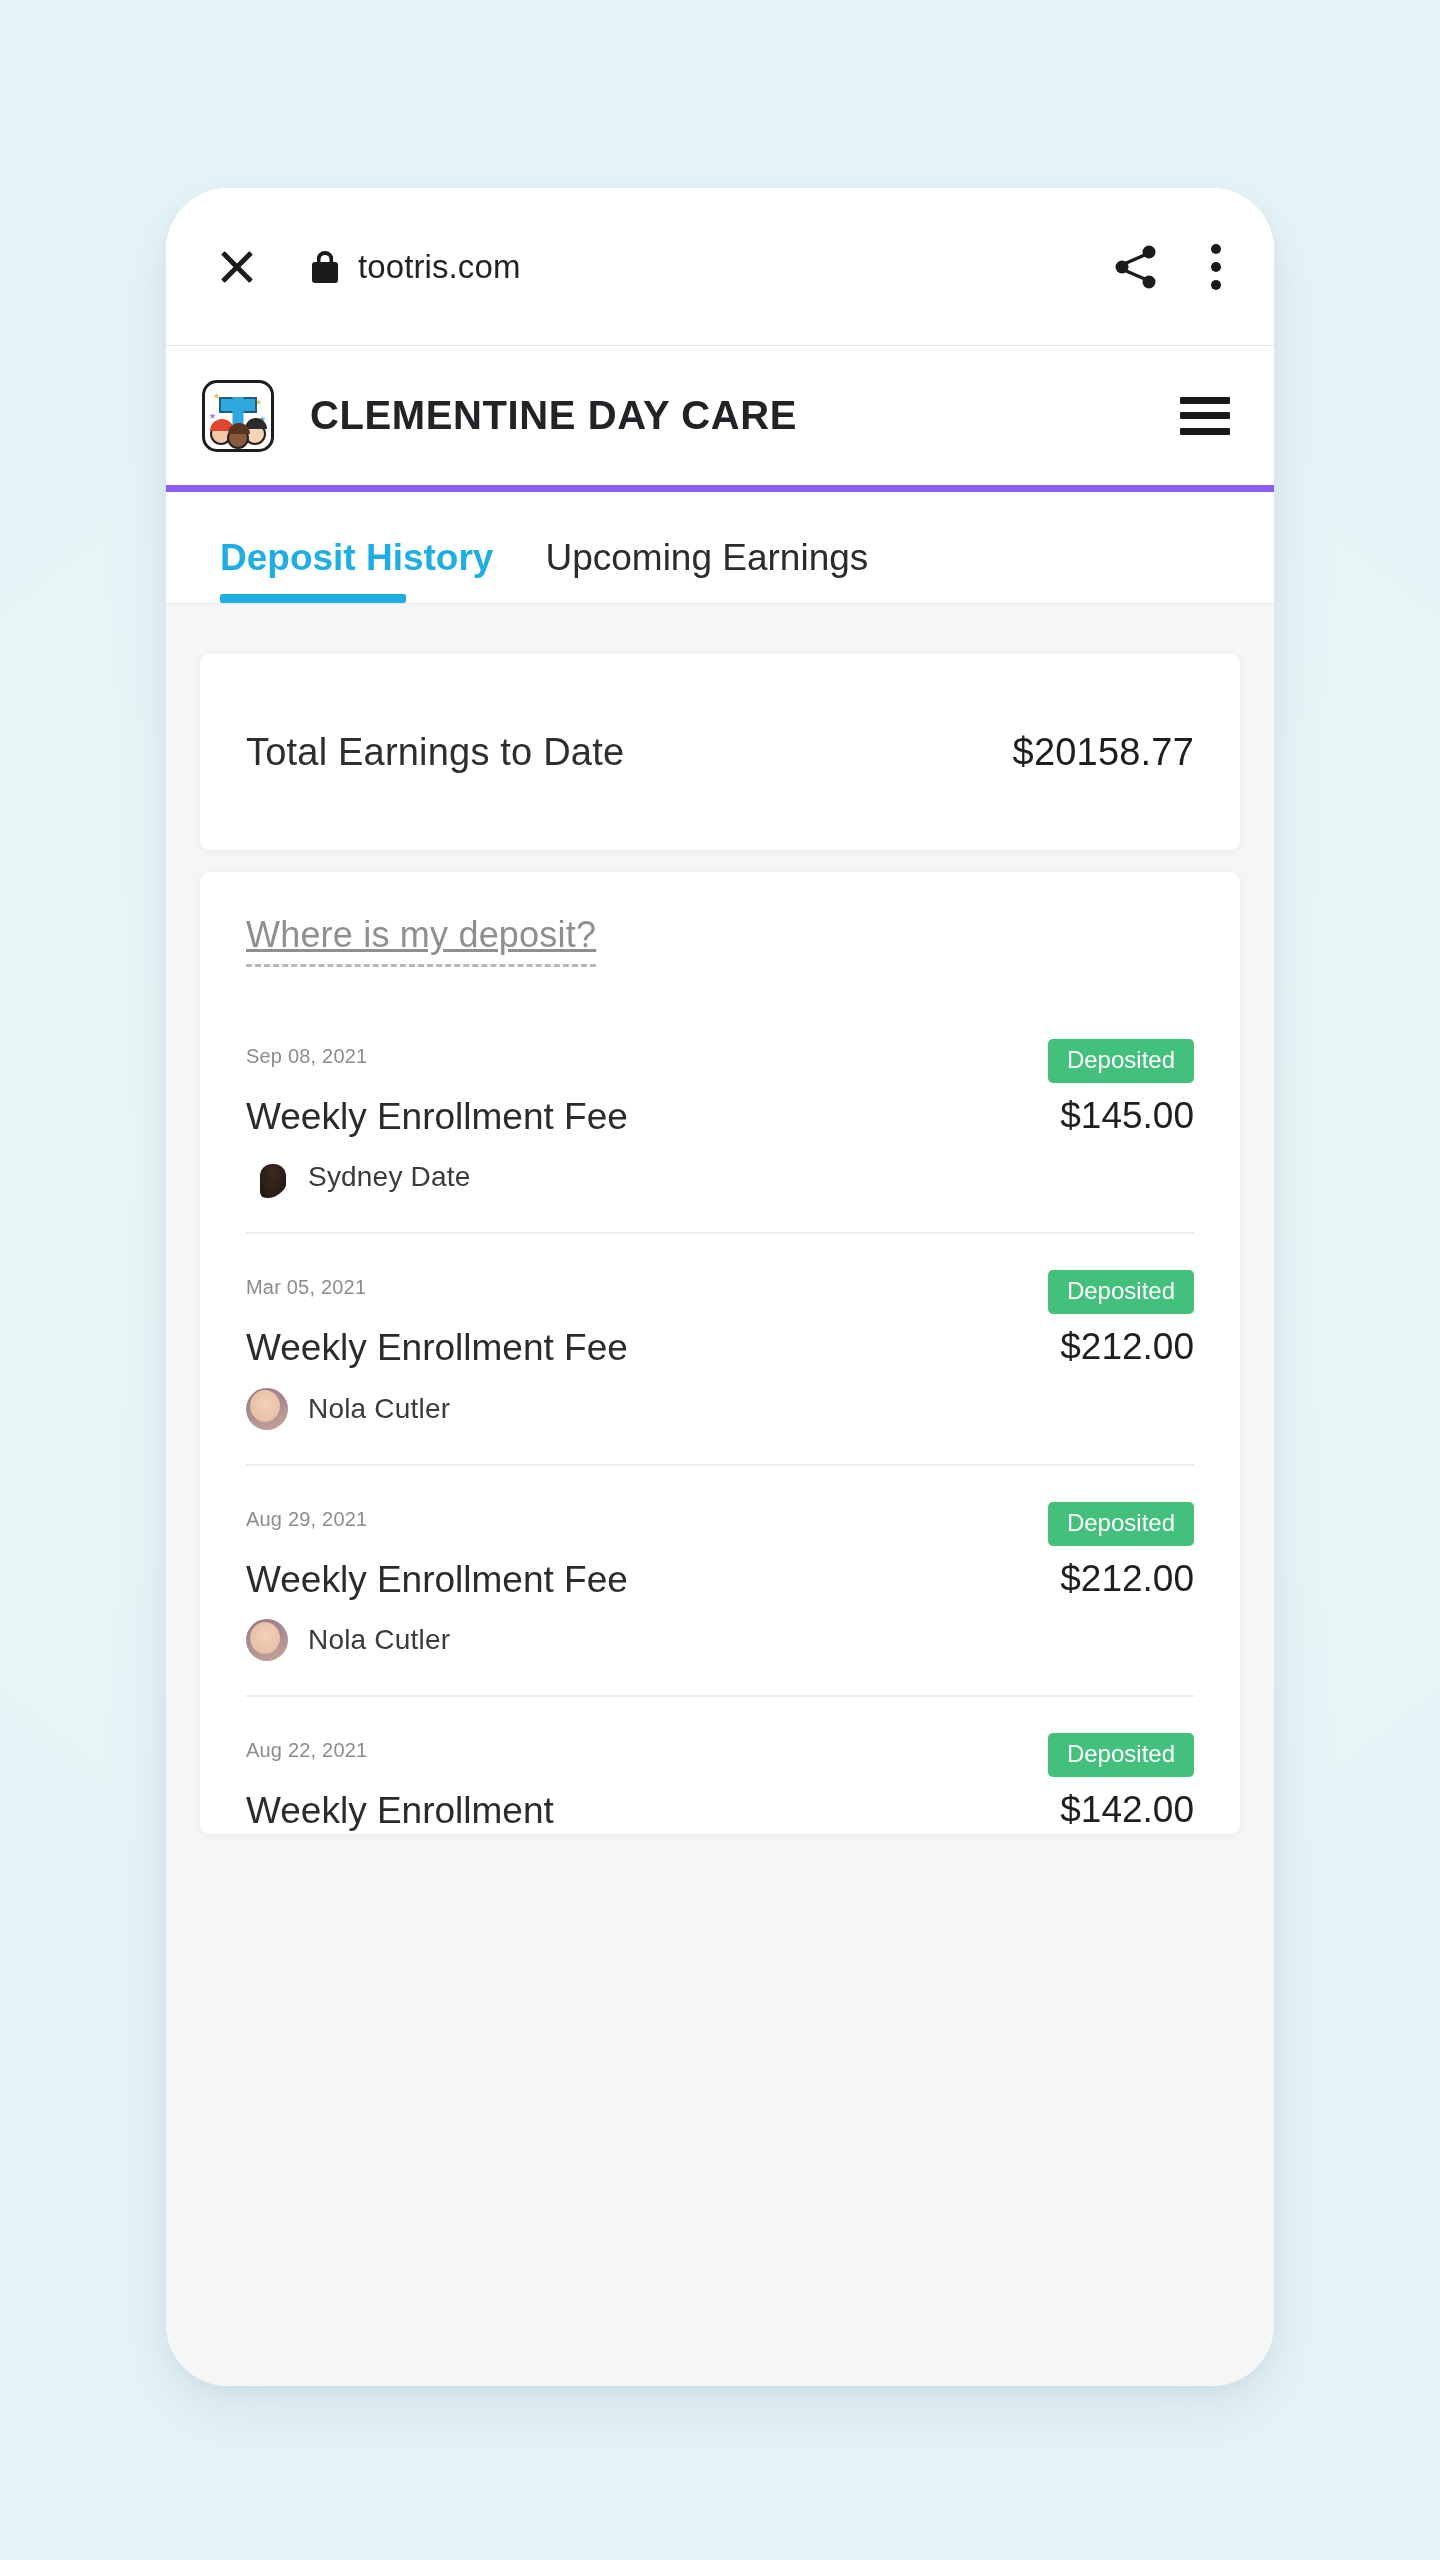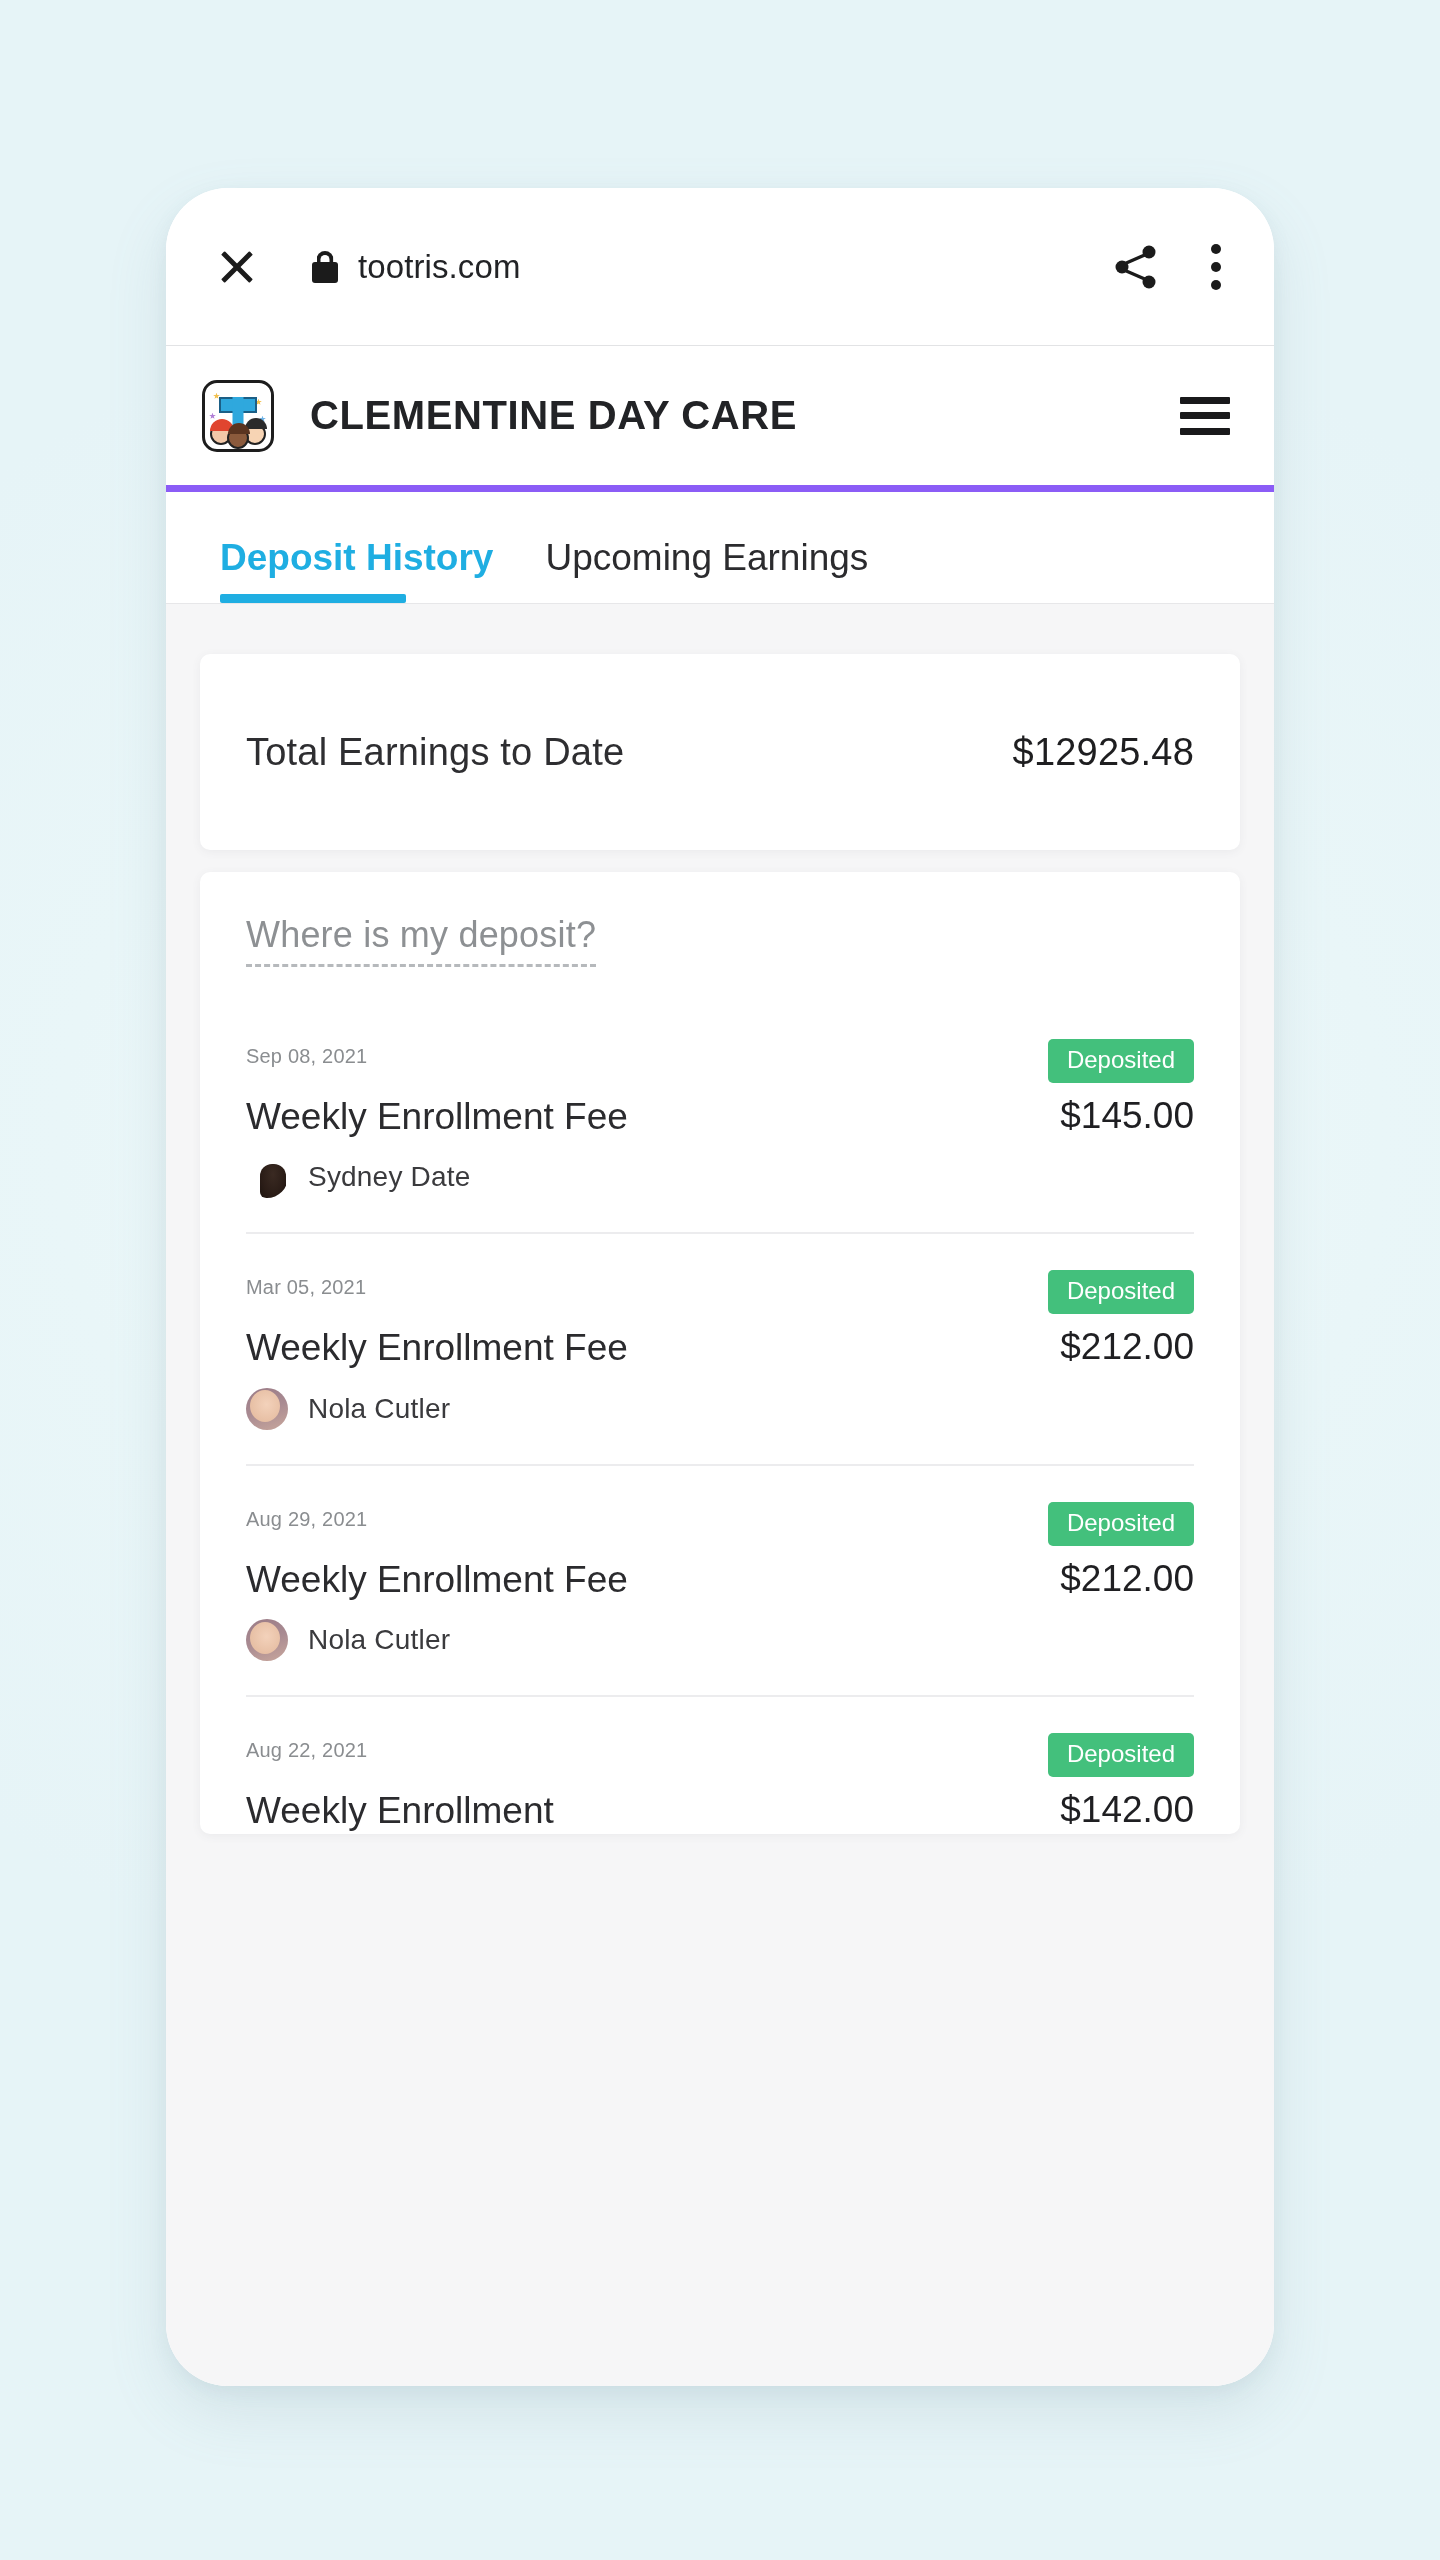--- a/index.html
+++ b/index.html
@@ -283,20 +283,21 @@
   }
   #where-deposit-link {
     display: inline-block;
     margin-left: 46px;
     font-size: 36px;
     color: #8d9093;
     letter-spacing: 0.2px;
     border-bottom: 3px dashed #b6b9bc;
     padding-bottom: 8px;
     cursor: pointer;
+    text-decoration: underline;
   }
 
   .deposit-list { margin-top: 36px; }
 
   .deposit-row {
     padding: 0 46px;
     position: relative;
   }
   .deposit-row + .deposit-row { }
   .deposit-row .divider {
@@ -442,21 +443,21 @@
 
   <div id="tab-bar">
     <div class="tab active">Deposit History</div>
     <div class="tab">Upcoming Earnings</div>
   </div>
 
   <div id="content">
 
     <div id="summary-card" class="card">
       <div id="summary-label">Total Earnings to Date</div>
-      <div id="summary-value">$12925.48</div>
+      <div id="summary-value">$20158.77</div>
     </div>
 
     <div id="deposits-card" class="card">
       <div id="where-deposit-link">Where is my deposit?</div>
 
       <div class="deposit-list">
 
         <div class="deposit-row">
           <div class="row-inner">
             <div class="row-top">

